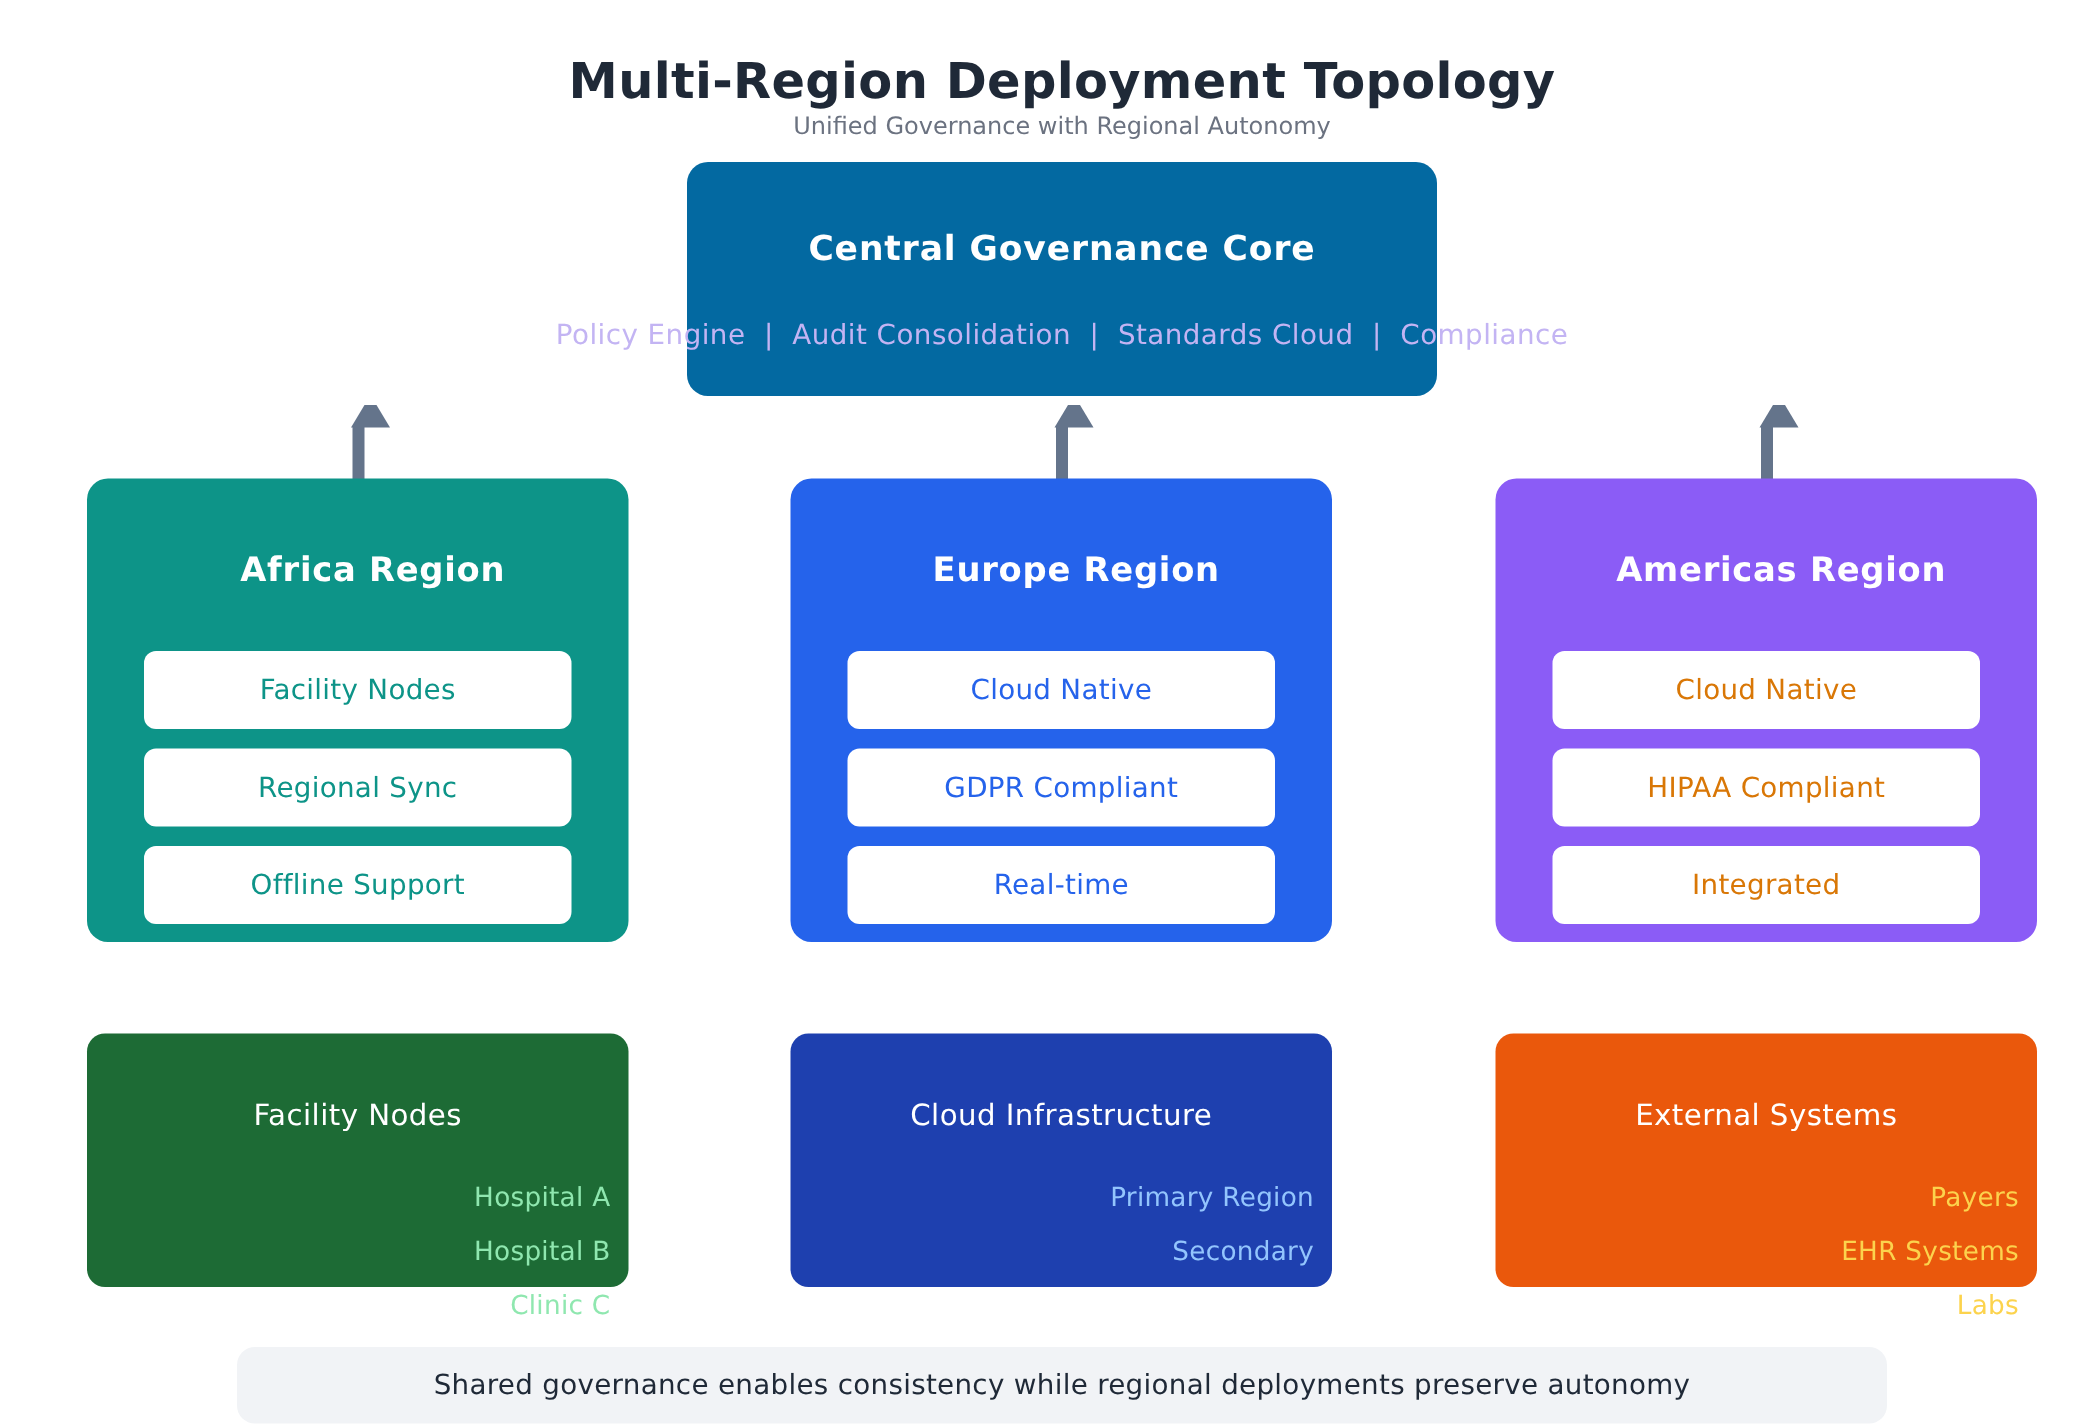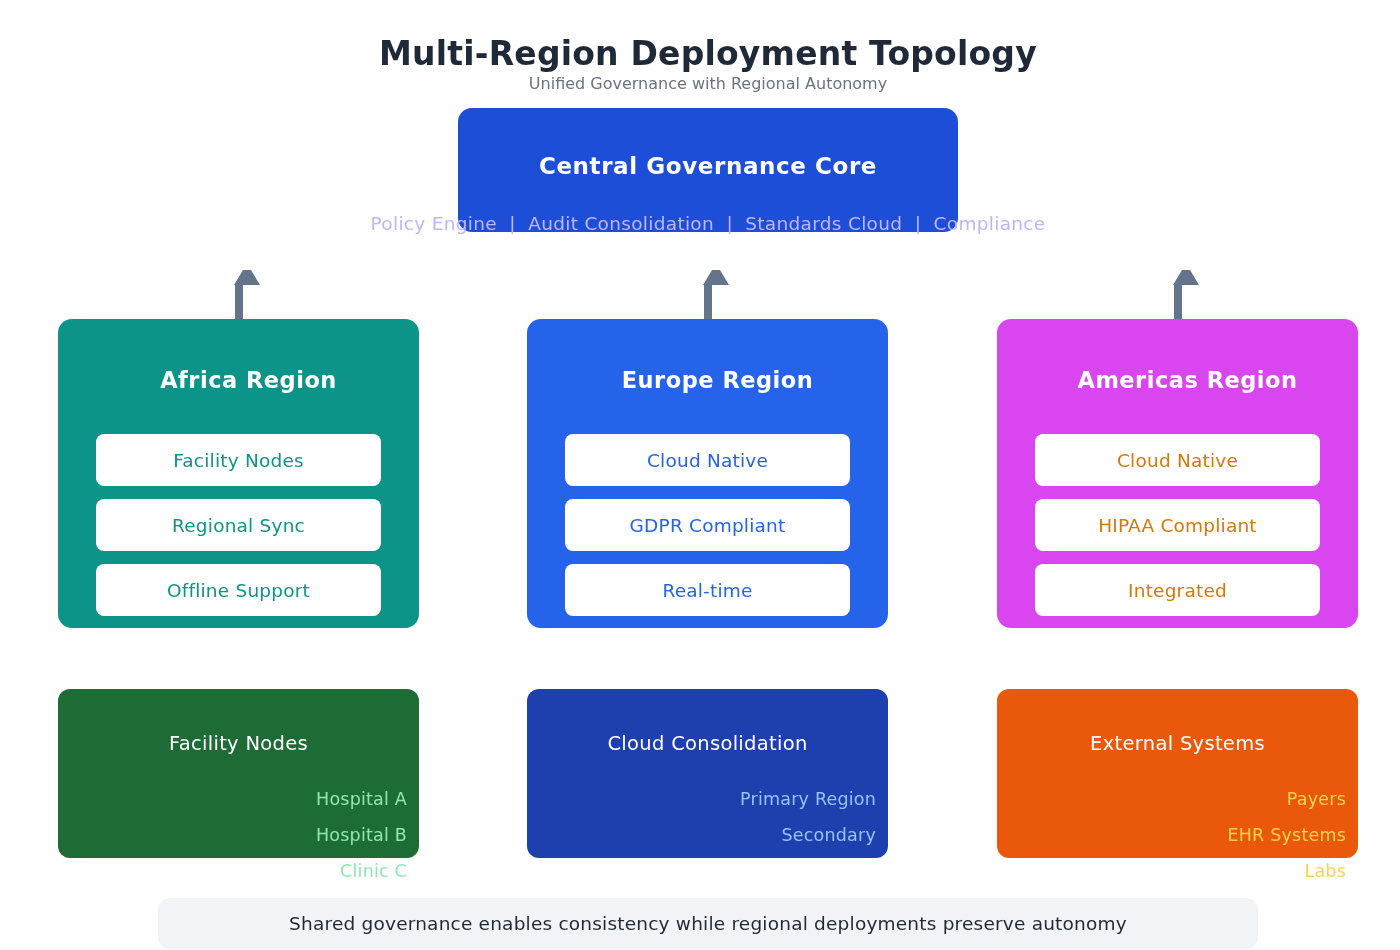--- a/index.html
+++ b/index.html
@@ -16,22 +16,22 @@
     text-align: center; font-size: 33px; font-weight: bold; color: #1F2937;
     letter-spacing: 0.2px;
   }
   .page-subtitle {
     position: absolute; top: 62px; left: 0; width: 100%;
     text-align: center; font-size: 16px; color: #6B7280;
   }
 
   
   .core-box {
-    position: absolute; left: 450px; top: 100px; width: 500px; height: 124px;
-    background: #1d4ed8; border-radius: 14px;
+    position: absolute; left: 450px; top: 100px; width: 500px; height: 156px;
+    background: #0369a1; border-radius: 14px;
   }
   .core-title {
     position: absolute; top: 41px; left: 0; width: 100%;
     text-align: center; color: #ffffff; font-size: 23px; font-weight: bold;
     letter-spacing: 0.6px;
   }
   .core-services {
     position: absolute; top: 101px; left: 50%; transform: translateX(-50%);
     white-space: pre; color: #C3B4F3; font-size: 18.5px; letter-spacing: 0.3px;
   }
@@ -48,21 +48,21 @@
   }
   .arrow-line { width: 3px; height: 46px; background: #64748B; margin: -1px auto 0; }
 
   
   .region-box {
     position: absolute; top: 311px; width: 361px; height: 309px;
     border-radius: 14px;
   }
   .region-africa   { left: 50px;  background: #0D9488; }
   .region-europe   { left: 519px; background: #2563EB; }
-  .region-americas { left: 989px; background: #d946ef; }
+  .region-americas { left: 989px; background: #8b5cf6; }
   .region-title {
     margin-top: 38px; text-align: center; color: #ffffff;
     font-size: 22.5px; font-weight: bold; letter-spacing: 0.5px; line-height: 30px; margin-left: 20px;
   }
   .region-pills { margin: 31px 30px 0; }
   .region-pill {
     height: 52px; background: #ffffff; border-radius: 8px; margin-bottom: 13px;
     display: flex; align-items: center; justify-content: center;
     font-size: 18.5px; letter-spacing: 0.2px;
   }
@@ -154,21 +154,21 @@
   <div class="infra-box infra-facility">
     <div class="infra-title">Facility Nodes</div>
     <div class="infra-items">
       <div>Hospital A</div>
       <div>Hospital B</div>
       <div>Clinic C</div>
     </div>
   </div>
 
   <div class="infra-box infra-cloud">
-    <div class="infra-title">Cloud Consolidation</div>
+    <div class="infra-title">Cloud Infrastructure</div>
     <div class="infra-items">
       <div>Primary Region</div>
       <div>Secondary</div>
     </div>
   </div>
 
   <div class="infra-box infra-external">
     <div class="infra-title">External Systems</div>
     <div class="infra-items">
       <div>Payers</div>

